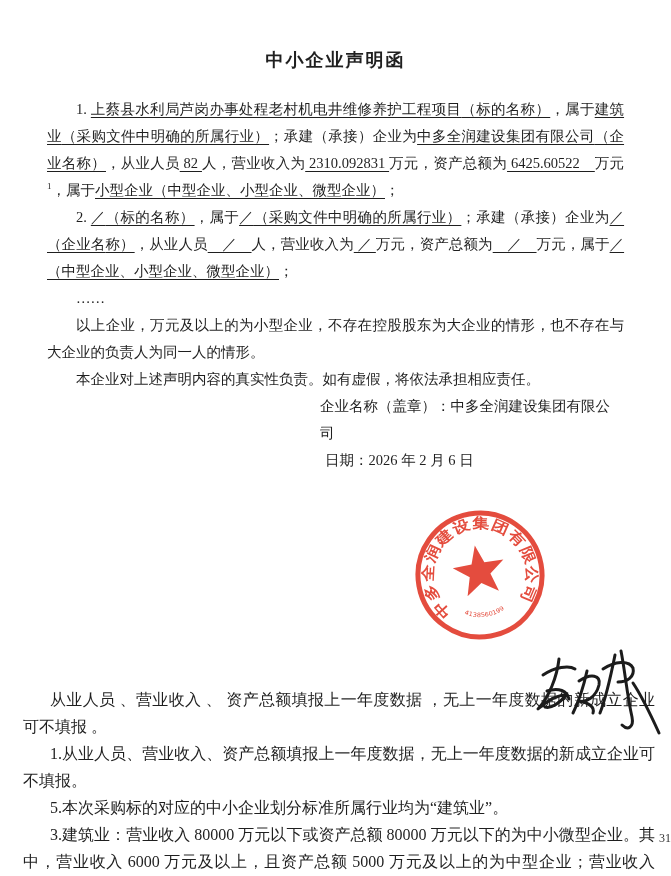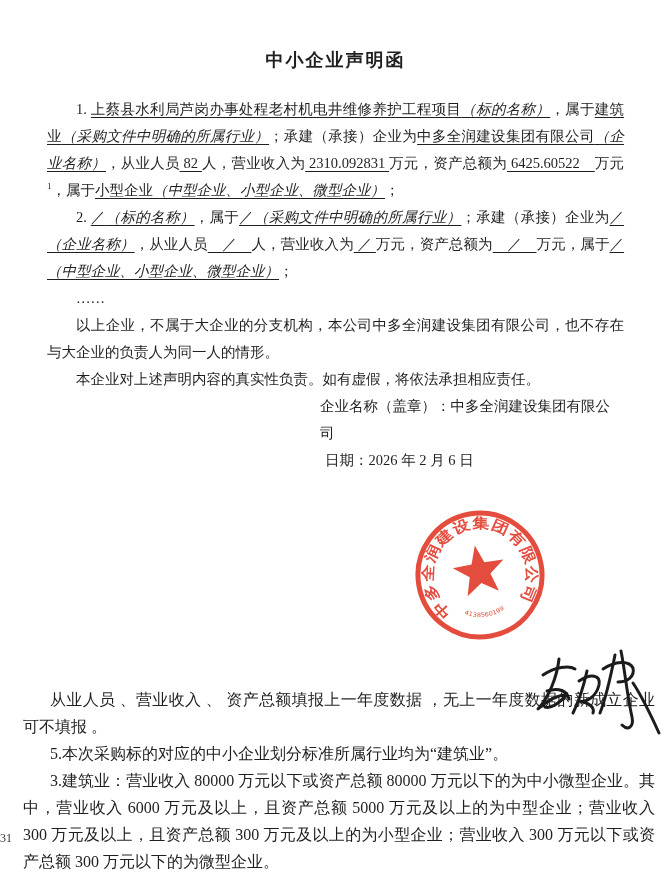--- a/index.html
+++ b/index.html
@@ -25,21 +25,21 @@
   }
   .para{
     font-size:14.5px;
     line-height:27px;
     text-indent:2em;
     text-align:justify;
     margin:0;
   }
   .para span{white-space:pre-wrap;}
   .u{text-decoration:underline;text-underline-offset:3px;}
-  .i{font-style:italic;}
+  .i{}
   .b{font-weight:normal;}
   sup{font-size:9px;line-height:0;}
   .sign-block{
     font-size:14.5px;
     line-height:27px;
     margin:0;
   }
   .sign-company{margin-left:273px;}
   .sign-date{margin-left:278px;}
   .footnotes{
@@ -49,21 +49,21 @@
     line-height:27px;
     text-align:justify;
   }
   .footnote{
     margin:0;
     text-indent:27px;
   }
   .page-number{
     position:absolute;
     left:0;right:0;top:831px;
-    text-align:left;
+    text-align:right;
     font-size:12px;
     color:#333;
   }
   .seal{
     position:absolute;
     left:410px;top:505px;
     width:140px;height:140px;
     mix-blend-mode:multiply;
     opacity:.92;
     pointer-events:none;
@@ -80,31 +80,32 @@
 </head>
 <body>
 
 <div class="page">
   <div class="content">
     <h1 class="doc-title">中小企业声明函</h1>
 
     <p class="para"><span>1. </span><span class="u">上蔡县水利局芦岗办事处程老村机电井维修养护工程项目</span><span class="u i">（标的名称）</span><span>，属于</span><span class="u">建筑业</span><span class="u i">（采购文件中明确的所属行业）</span><span>；承建（承接）企业为</span><span class="u">中多全润建设集团有限公司</span><span class="u i">（企业名称）</span><span>，从业人员</span><span class="u"> 82 </span><span>人，营业收入为</span><span class="u"> 2310.092831 </span><span>万元，资产总额为</span><span class="u"> 6425.60522　</span><span>万元</span><sup>1</sup><span>，属于</span><span class="u b">小型企业</span><span class="u i">（中型企业、小型企业、微型企业）</span><span>；</span></p>
     <p class="para"><span>2. </span><span class="u">／</span><span class="u i">（标的名称）</span><span>，属于</span><span class="u">／</span><span class="u i">（采购文件中明确的所属行业）</span><span>；承建（承接）企业为</span><span class="u">／</span><span class="u i">（企业名</span><span class="u i">称）</span><span>，从业人员</span><span class="u">　／　</span><span>人，营业收入为</span><span class="u"> ／ </span><span>万元，资产总额为</span><span class="u">　／　</span><span>万元，属于</span><span class="u">／</span><span class="u i">（中型企业、小型企业、微型企业）</span><span>；</span></p>
     <p class="para">……</p>
-    <p class="para">以上企业，不属于大企业的分支机构，本公司中多全润建设集团有限公司，也不存在与大企业的负责人为同一人的情形。</p>
+    <p class="para">以上企业，万元及以上的为小型企业，不存在控股股东为大企业的情形，也不存在与大企业的负责人为同一人的情形。</p>
     <p class="para">本企业对上述声明内容的真实性负责。如有虚假，将依法承担相应责任。</p>
 
     <div class="sign-block">
       <div class="sign-company">企业名称（盖章）：中多全润建设集团有限公司</div>
       <div class="sign-date">日期：2026 年 2 月 6 日</div>
     </div>
   </div>
 
   <div class="footnotes">
     <p class="footnote">从业人员 、营业收入 、 资产总额填报上一年度数据 ，无上一年度数据的新成立企业可不填报 。</p>
+    <p class="footnote">1.从业人员、营业收入、资产总额填报上一年度数据，无上一年度数据的新成立企业可不填报。</p>
     <p class="footnote">5.本次采购标的对应的中小企业划分标准所属行业均为“建筑业”。</p>
     <p class="footnote">3.建筑业：营业收入 80000 万元以下或资产总额 80000 万元以下的为中小微型企业。其中，营业收入 6000 万元及以上，且资产总额 5000 万元及以上的为中型企业；营业收入 300 万元及以上，且资产总额 300 万元及以上的为小型企业；营业收入 300 万元以下或资产总额 300 万元以下的为微型企业。</p>
   </div>
 
   <div class="page-number">31</div>
 
   <svg class="seal" viewBox="0 0 140 140" aria-hidden="true">
     <g transform="rotate(-10 70 70)" fill="none" stroke="none">
       <circle cx="70" cy="70" r="62" stroke="#e23d2d" stroke-width="5" fill="none"></circle>
       <polygon fill="#e23d2d" transform="translate(70,67)" points="0,-27 6.5,-8.9 25.7,-8.3 10.5,3.4 15.9,21.8 0,11 -15.9,21.8 -10.5,3.4 -25.7,-8.3 -6.5,-8.9"></polygon>

